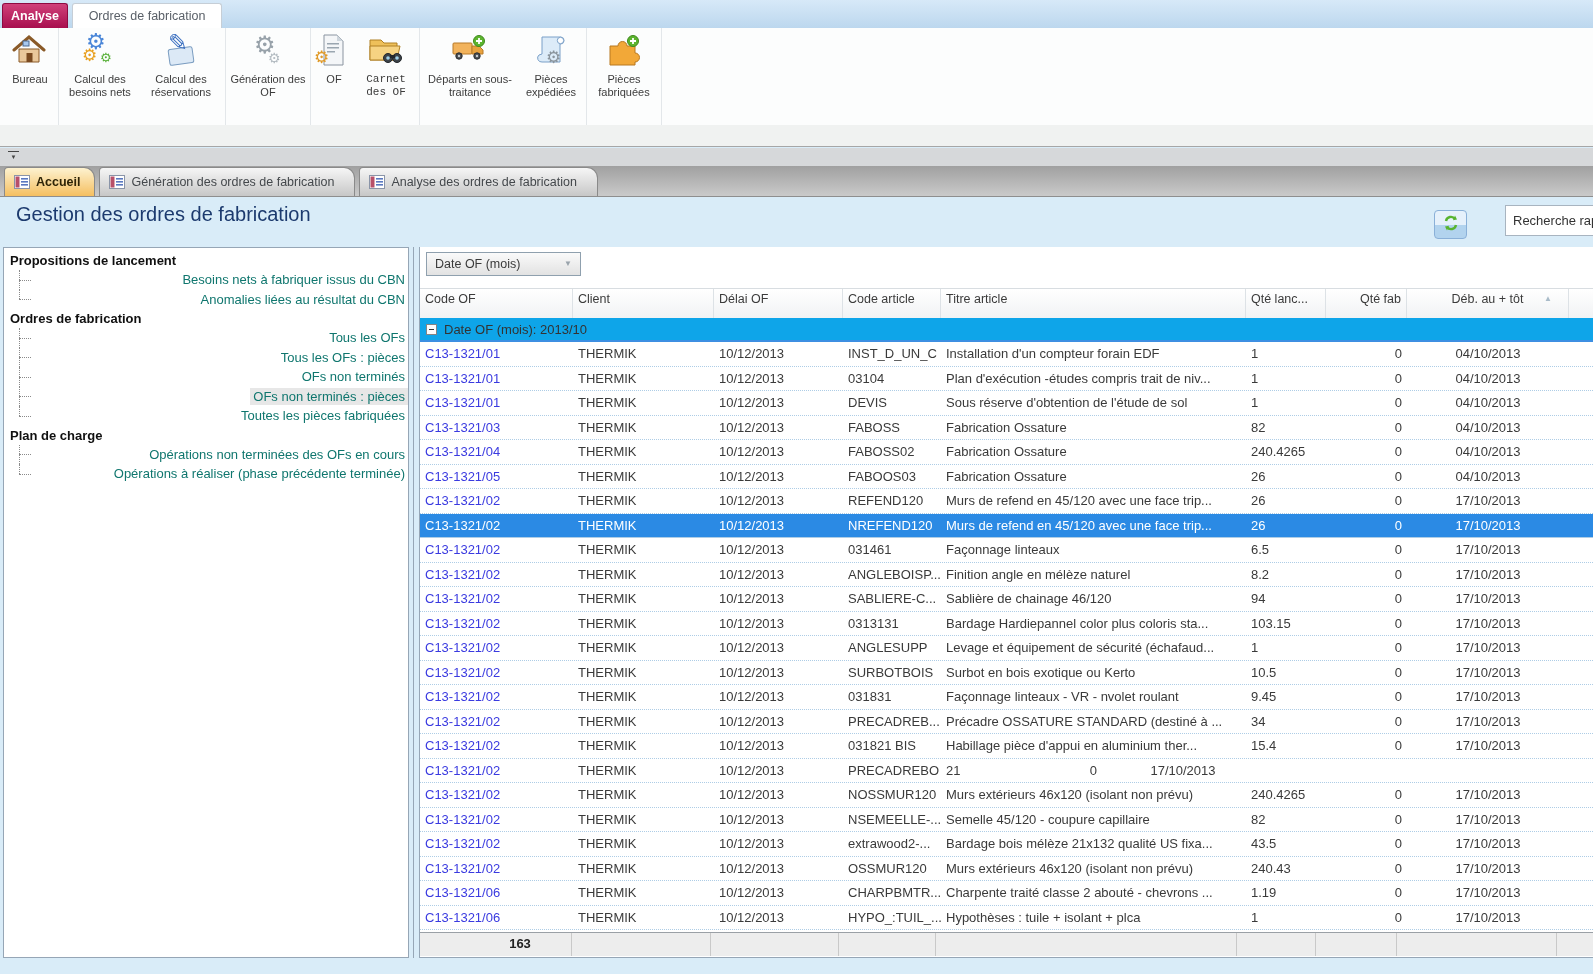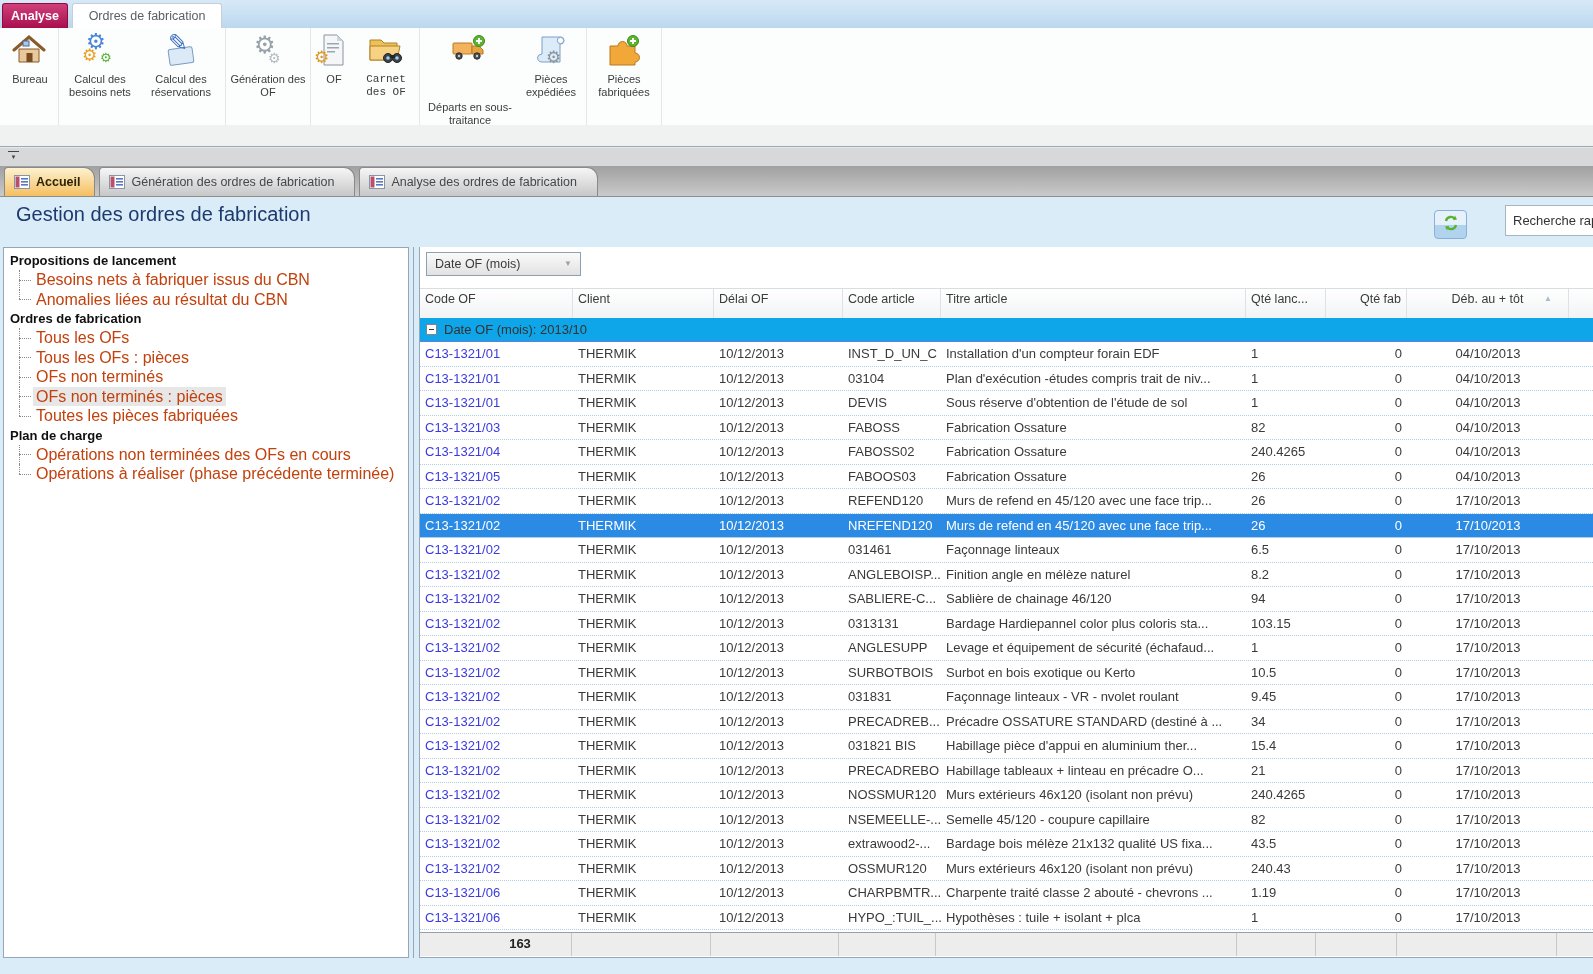--- a/index.html
+++ b/index.html
@@ -40,21 +40,21 @@
                border:1px solid #8ab0d8;border-radius:4px;background:linear-gradient(#e6f1fb 50%,#b2d3ee 50%);
                display:flex;align-items:center;justify-content:center;}
   .search-input{position:absolute;top:205px;left:1505px;width:150px;height:31px;box-sizing:border-box;
                 border:1px solid #a8b4c0;background:#fff;font-size:13px;color:#333;padding:0 7px;font-family:inherit;}
 
   
   .tree-panel{position:absolute;top:247px;left:3px;width:406px;height:711px;background:#fff;
               border:1px solid #96a6b6;box-sizing:border-box;padding-top:3px;overflow:hidden;}
   .splitter{position:absolute;top:247px;left:413px;width:1px;height:711px;background:#96a6b6;}
   .tree-section-title{font-size:13px;font-weight:bold;color:#101010;padding-left:6px;line-height:19px;height:19px;white-space:nowrap;}
-  .tree-item{position:relative;height:19.5px;line-height:19.5px;font-size:16px;color:#c2410c;padding-left:29px;white-space:nowrap;}
+  .tree-item{position:relative;height:19.5px;line-height:19.5px;font-size:13px;color:#0f766e;padding-left:29px;white-space:nowrap;text-align:right;}
   .tree-item::before{content:"";position:absolute;left:15px;top:0;height:100%;border-left:1px dotted #8a8a8a;}
   .tree-item.last::before{height:50%;}
   .tree-item::after{content:"";position:absolute;left:15px;top:50%;width:12px;border-top:1px dotted #8a8a8a;}
   .tree-item .lbl{padding:1px 3px;}
   .tree-item.selected .lbl{background:#e7e7e7;}
 
   
   .grid-panel{position:absolute;top:247px;left:419px;width:1174px;height:711px;background:#fff;
               border-left:1px solid #96a6b6;border-bottom:1px solid #96a6b6;box-sizing:border-box;}
   .group-by{position:absolute;top:5px;left:6px;width:155px;height:24px;box-sizing:border-box;
@@ -157,21 +157,21 @@
             <circle cx="20" cy="25" r="4.5" fill="#3c4248" stroke="#23272b"></circle>
             <circle cx="29" cy="25" r="4.5" fill="#3c4248" stroke="#23272b"></circle>
             <rect x="22" y="22" width="5" height="3" fill="#23272b"></rect>
             <circle cx="20" cy="25" r="1.8" fill="#9fd0e8"></circle>
             <circle cx="29" cy="25" r="1.8" fill="#9fd0e8"></circle>
           </svg></div>
         <div class="ribbon-label">Carnet des OF</div>
       </div>
     </div>
     <div class="ribbon-group">
-      <div class="ribbon-button" style="width: 96px; gap: 28px;">
+      <div class="ribbon-button" style="width: 96px;">
         <div class="ribbon-icon"><svg width="34" height="34" viewBox="0 0 34 34">
             <rect x="1" y="10" width="19" height="11" rx="1" fill="#f2b35c" stroke="#b87a28"></rect>
             <path d="M20 13 h7 l4 4 v4 h-11 z" fill="#e8a23e" stroke="#b87a28"></path>
             <circle cx="7" cy="23" r="3.2" fill="#4a4e52" stroke="#2a2c2e"></circle>
             <circle cx="25" cy="23" r="3.2" fill="#4a4e52" stroke="#2a2c2e"></circle>
             <circle cx="7" cy="23" r="1.2" fill="#c8ccd0"></circle>
             <circle cx="25" cy="23" r="1.2" fill="#c8ccd0"></circle>
             <circle cx="27" cy="8" r="5.5" fill="#5cb42e" stroke="#3f8a1e"></circle>
             <path d="M27 5 v6 M24 8 h6" stroke="#fff" stroke-width="1.8"></path>
           </svg></div>
@@ -472,21 +472,20 @@
         <div class="cell c5">15.4</div>
         <div class="cell c6">0</div>
         <div class="cell c7">17/10/2013</div>
         <div class="cell fill"></div>
       </div>
       <div class="grid-row">
         <div class="cell c0"><span class="link">C13-1321/02</span></div>
         <div class="cell c1">THERMIK</div>
         <div class="cell c2">10/12/2013</div>
         <div class="cell c3">PRECADREBO</div>
-        <div class="cell c4">Habillage tableaux + linteau en précadre O...</div>
         <div class="cell c5">21</div>
         <div class="cell c6">0</div>
         <div class="cell c7">17/10/2013</div>
         <div class="cell fill"></div>
       </div>
       <div class="grid-row">
         <div class="cell c0"><span class="link">C13-1321/02</span></div>
         <div class="cell c1">THERMIK</div>
         <div class="cell c2">10/12/2013</div>
         <div class="cell c3">NOSSMUR120</div>

